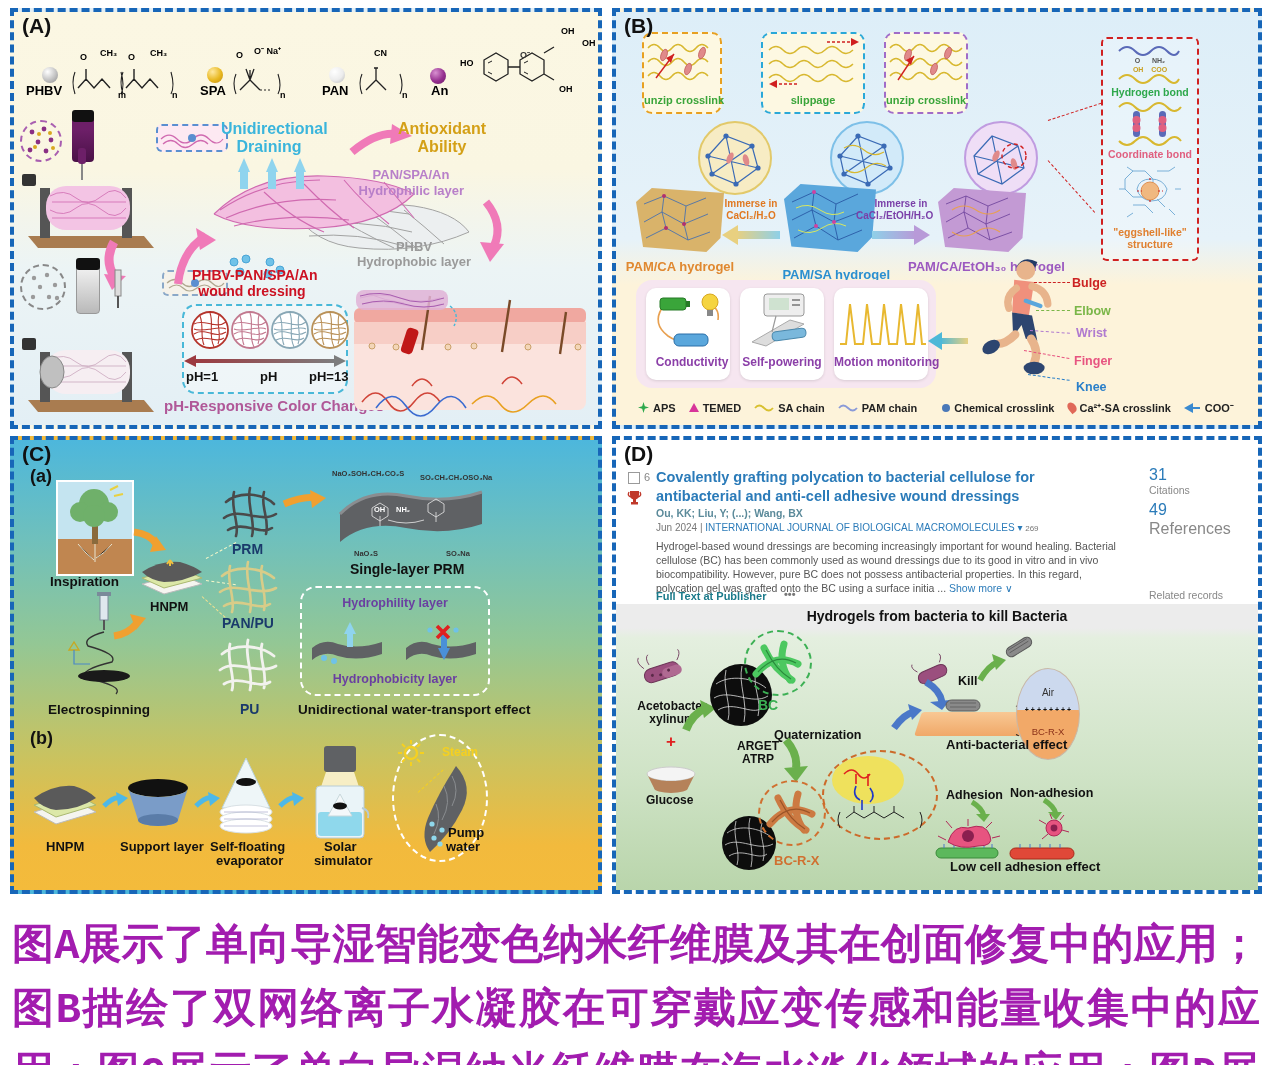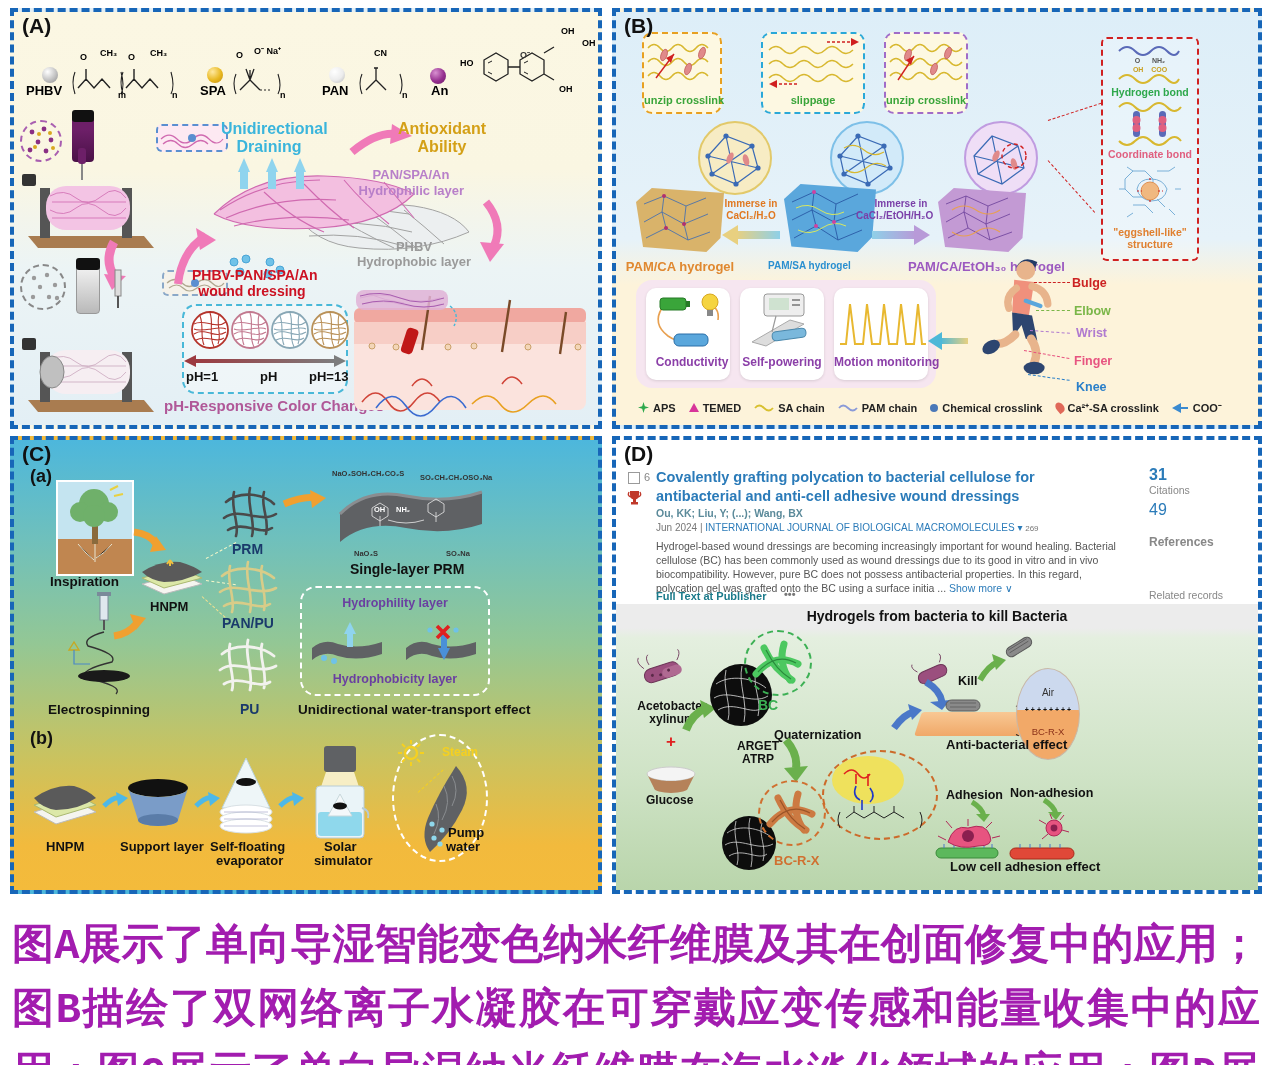--- a/index.html
+++ b/index.html
@@ -446,21 +446,21 @@
           </linearGradient>
         </defs>
     <rect x="0" y="7" width="44" height="8" fill="url(#ar2)"></rect>
         <polygon points="58,11 42,1 42,21" fill="#b89ad8"></polygon>
   </svg>
   <div class="t" style="left:102px;top:186px;width:66px;text-align:center;font-size:10px;color:#e07820">Immerse in</div>
   <div class="t" style="left:102px;top:198px;width:66px;text-align:center;font-size:10px;color:#e07820">CaCl₂/H₂O</div>
   <div class="t" style="left:246px;top:186px;width:78px;text-align:center;font-size:10px;color:#7a3fa8">Immerse in</div>
   <div class="t" style="left:240px;top:198px;width:90px;font-size:10px;color:#7a3fa8">CaCl₂/EtOH/H₂O</div>
   <div class="t" style="left:8px;top:248px;width:112px;text-align:center;font-size:13px;color:#e08830">PAM/CA hydrogel</div>
-  <div class="t" style="left:152px;top:248px;width:122px;text-align:left;font-size:10px;color:#2a8fd0">PAM/SA hydrogel</div>
+  <div class="t" style="left:152px;top:256px;width:122px;text-align:right;font-size:13px;color:#2a8fd0">PAM/SA hydrogel</div>
   <div class="t" style="left:292px;top:248px;width:146px;text-align:center;font-size:13px;color:#9b59c0">PAM/CA/EtOH₃₀ hydrogel</div>
 
   <div class="dash" style="left:485px;top:25px;width:98px;height:224px;border-color:#d02020;border-width:2.5px;border-radius:6px;background:rgba(255,255,255,0.25)">
     <svg width="66" height="16" style="left:14px;top:4px">
           <path d="M2 8 q8 -8 16 0 t16 0 t16 0 t12 0" stroke="#5a6ab8" stroke-width="2" fill="none"></path>
         </svg>
     <div class="t" style="left:12px;top:18px;width:70px;text-align:center;font-size:7px;color:#555;white-space:pre">O      NH₂</div>
     <div class="t" style="left:12px;top:27px;width:70px;text-align:center;font-size:7px;color:#c8a020;white-space:pre">OH    COO</div>
     <svg width="66" height="12" style="left:14px;top:34px">
           <path d="M2 6 q8 -8 16 0 t16 0 t16 0 t12 0" stroke="#d8b830" stroke-width="2" fill="none"></path>
@@ -571,21 +571,21 @@
             <path d="M1 5 q4 -5 9 0 t9 0" stroke="#d8c030" stroke-width="1.8" fill="none"></path>
           </svg>
           <span>SA chain</span>
         </span>
     <span class="leg-item" style="margin-left:8px">
           <svg width="20" height="10" style="position:static">
             <path d="M1 5 q4 -5 9 0 t9 0" stroke="#8a9ad8" stroke-width="1.8" fill="none"></path>
           </svg>
           <span>PAM chain</span>
         </span>
-    <span class="leg-item" style="margin-left:8px">
+    <span class="leg-item" style="margin-left:20px">
           <span class="dot"></span>
           <span>Chemical crosslink</span>
         </span>
     <span class="leg-item" style="margin-left:8px">
           <span class="drop"></span>
           <span>Ca²⁺-SA crosslink</span>
         </span>
     <span class="leg-item" style="margin-left:8px">
           <svg width="17" height="10" style="position:static">
             <path d="M16 5 h-8" stroke="#3a8ad0" stroke-width="2"></path>
@@ -806,24 +806,24 @@
   <div class="t" style="left:40px;top:68px;font-size:10.5px;color:#5b8a9a;font-weight:bold">Ou, KK; Liu, Y; (...); Wang, BX</div>
   <div class="abs" style="position:absolute;left:40px;top:82px;font-size:10px;color:#777;white-space:nowrap">
     <span>Jun 2024 |</span>
     <span style="color:#2b7bb9">INTERNATIONAL JOURNAL OF BIOLOGICAL MACROMOLECULES</span>
     <span style="color:#2b7bb9">▾</span>
     <span style="font-size:8px">269</span>
   </div>
   <div class="tw" style="left:40px;top:100px;width:470px;font-size:10.5px;color:#555;font-weight:normal;line-height:1.32;display:inline"><span>Hydrogel-based wound dressings are becoming increasingly important for wound healing. Bacterial cellulose (BC) has been commonly used as wound dressings due to its good in vitro and in vivo biocompatibility. However, pure BC does not possess antibacterial properties. In this regard, polycation gel was grafted onto the BC using a surface initia ...</span> <span style="color:#2b7bb9">Show more ∨</span></div>
   <div class="t" style="left:40px;top:150px;font-size:11px;color:#1a7a8a">Full Text at Publisher</div>
   <div class="t" style="left:168px;top:148px;font-size:11px;color:#777">•••</div>
-  <div class="t" style="left:533px;top:26px;font-size:16px;color:#2b7bb9;font-weight:bold">31</div>
+  <div class="t" style="left:533px;top:26px;font-size:16px;color:#2b7bb9;font-weight:normal">31</div>
   <div class="t" style="left:533px;top:45px;font-size:10.5px;color:#888;font-weight:normal">Citations</div>
   <div class="t" style="left:533px;top:61px;font-size:16px;color:#2b7bb9;font-weight:normal">49</div>
-  <div class="t" style="left:533px;top:96px;font-size:12px;color:#888;font-weight:bold">References</div>
+  <div class="t" style="left:533px;top:80px;font-size:16px;color:#888;font-weight:normal">References</div>
   <div class="t" style="left:533px;top:150px;font-size:10.5px;color:#888;font-weight:normal">Related records</div>
 
   <div class="abs" style="position:absolute;left:0;top:164px;width:642px;height:286px;background:linear-gradient(180deg,#ececec 0,#ececec 24px,#e4efdf 34px,#cfe3c6 60%,#b9d5ab 100%)">
     <div class="t" style="left:0;top:5px;width:642px;text-align:center;font-size:14px;color:#111">Hydrogels from bacteria to kill Bacteria</div>
 
     <svg width="62" height="46" style="left:20px;top:44px">
       <g transform="rotate(-18 30 24)">
             <rect x="8" y="16" width="36" height="14" rx="7" fill="#9b4f7e" stroke="#6d3558"></rect>
             <rect x="26" y="20" width="20" height="10" rx="5" fill="#b06a92"></rect>
             <g stroke="#6d3558" stroke-width="0.8" fill="none">

